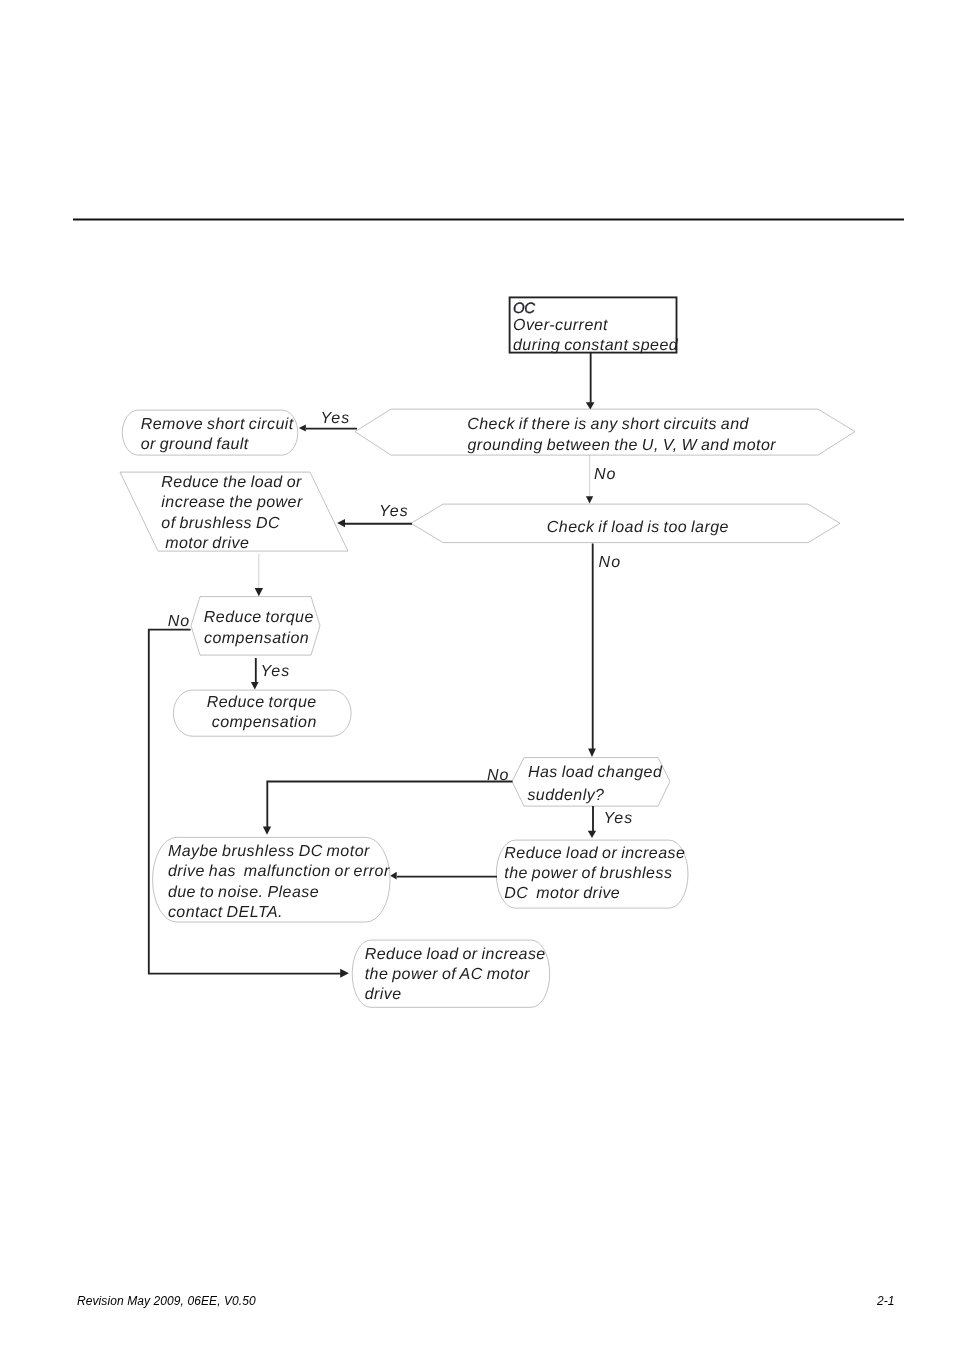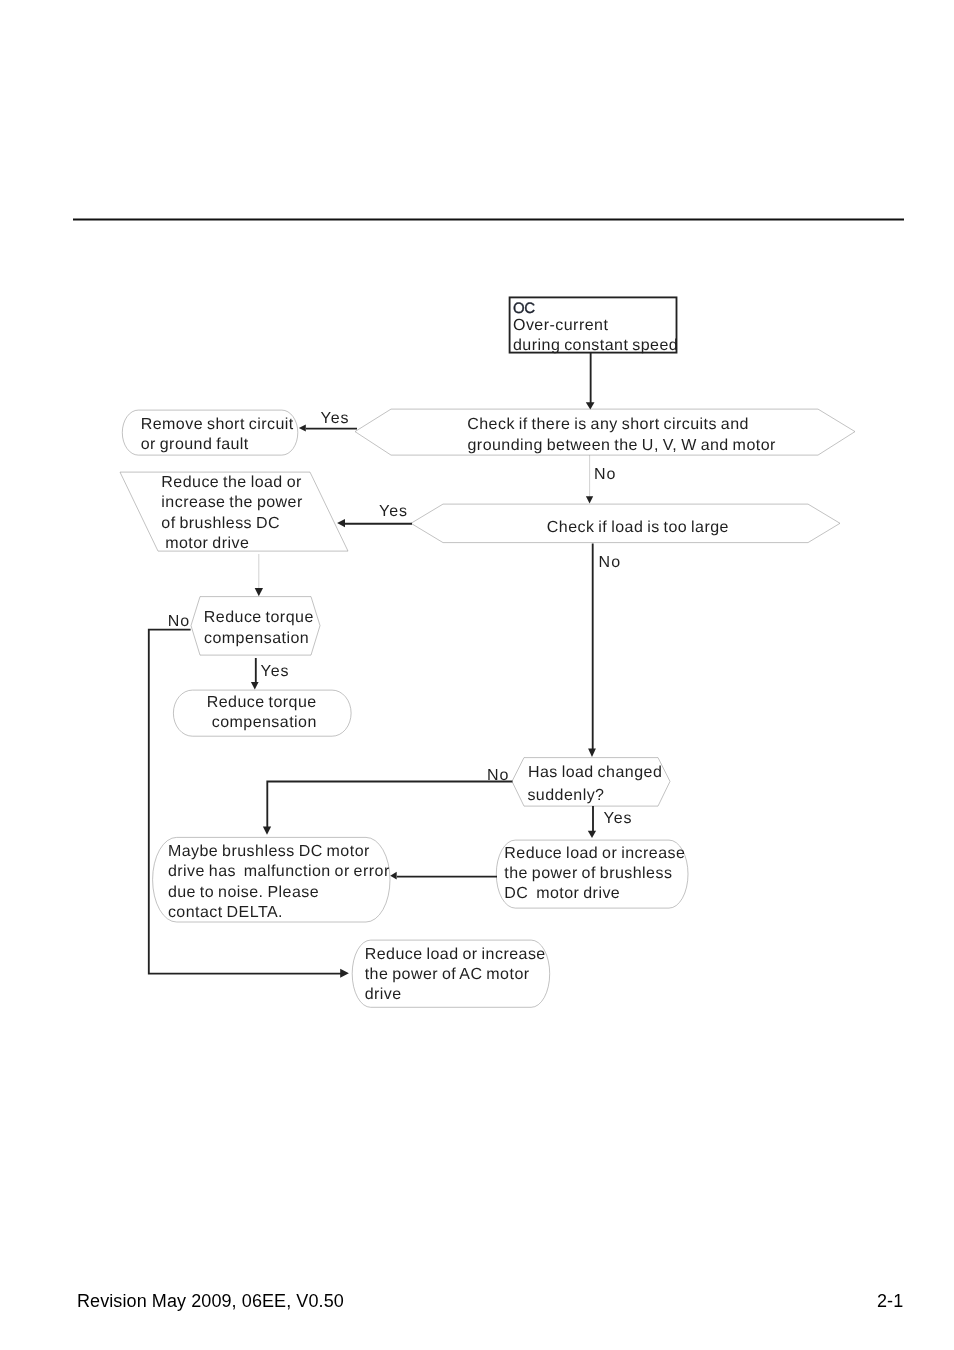--- a/index.html
+++ b/index.html
@@ -1,21 +1,21 @@
 <!DOCTYPE html>
 <html><head>
 <meta charset="utf-8">
 <title>OC Over-current during constant speed troubleshooting</title>
 <style>
   html,body{margin:0;padding:0;background:#fff;}
   body{width:954px;height:1350px;
        font-family:"Liberation Sans", sans-serif;
        -webkit-font-smoothing:antialiased;}
-  #page{position:relative;width:954px;height:1350px;overflow:hidden;background:#fff;}
-  .foot{position:absolute;will-change:transform;font-size:18px;color:#000;line-height:17px;letter-spacing:0.09px;white-space:pre;}
+  #page{position:relative;width:954px;height:1350px;overflow:hidden;background:#fff;font-style:italic;}
+  .foot{position:absolute;will-change:transform;font-size:12px;color:#000;line-height:17px;letter-spacing:0.09px;white-space:pre;}
   #foot-left{left:77px;top:1293px;}
   #foot-right{left:877px;top:1293px;}
   svg#chart{position:absolute;left:0;top:0;will-change:transform;}
   svg#chart text{font-family:"Liberation Sans", sans-serif;font-size:16px;fill:#1f1f1f;letter-spacing:0.46px;word-spacing:-1px;white-space:pre;-webkit-font-smoothing:antialiased;text-rendering:geometricPrecision;}
   svg#chart text.elabel{letter-spacing:1.0px;}
   .node-outline{fill:#ffffff;stroke:#8f8f8f;stroke-width:0.55;}
   .node-outline-dark{fill:none;stroke:#222;stroke-width:1.85;}
   .conn{stroke:#222;stroke-width:1.85;fill:none;}
   .conn-light{stroke:#9a9a9a;stroke-width:0.45;fill:none;}
   .ahead{fill:#222;}

